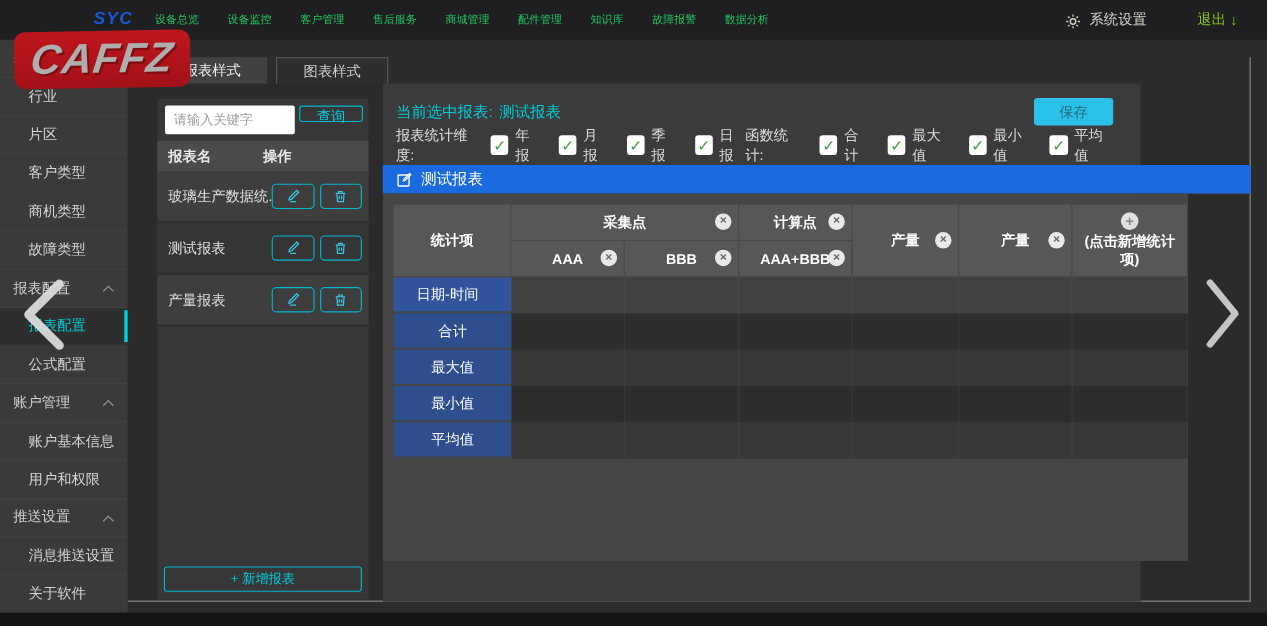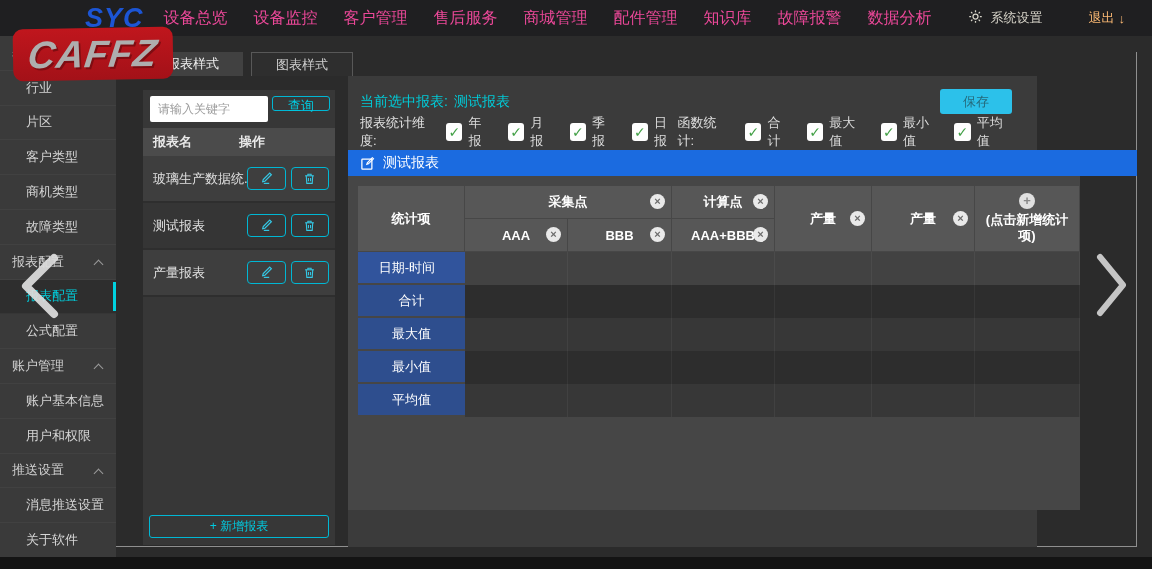--- a/index.html
+++ b/index.html
@@ -2,27 +2,27 @@
 <html><head>
 <meta charset="utf-8">
 <style>
   * { margin:0; padding:0; box-sizing:border-box; }
   html,body { width:1152px; height:569px; overflow:hidden; }
   body { position:relative; background:#2b2b2b; font-family:"Liberation Sans","DejaVu Sans",sans-serif; }
 
   
   .topnav { position:absolute; left:0; top:0; width:1152px; height:36px; background:#1f1f21;
             display:flex; align-items:center; padding:0 27px 0 85px; z-index:5; }
-  .logo { font-size:27px; font-weight:bold; font-style:italic; color:#1c55d4; letter-spacing:1px; margin-right:20px; }
+  .logo { font-size:16px; font-weight:bold; font-style:italic; color:#1c55d4; letter-spacing:1px; margin-right:20px; }
   .nav-menu { display:flex; align-items:center; gap:26px; }
-  .nav-item { color:#ec4899; font-size:16px; cursor:pointer; white-space:nowrap; }
-  .nav-right { margin-left:auto; display:flex; align-items:flex-start; gap:8px; }
+  .nav-item { color:#22c55e; font-size:10px; cursor:pointer; white-space:nowrap; }
+  .nav-right { margin-left:auto; display:flex; align-items:flex-end; gap:8px; }
   .gear { width:15px; height:15px; color:#d6d3c8; }
   .nav-settings { color:#d6d3c8; font-size:13px; cursor:pointer; }
-  .nav-logout { margin-left:38px; color:#fdba74; font-size:13px; cursor:pointer; display:flex; align-items:center; gap:4px; }
+  .nav-logout { margin-left:38px; color:#84cc16; font-size:13px; cursor:pointer; display:flex; align-items:center; gap:4px; }
 
   
   .sidebar { position:absolute; left:0; top:36px; width:116px; height:522px; background:#3a3a3a; z-index:2; }
   .sb-item { position:relative; height:34.8px; display:flex; align-items:center; padding-left:26px;
              font-size:13px; color:#d5d5d5; cursor:pointer; border-bottom:1px solid rgba(255,255,255,0.04); }
   .sb-item.group { padding-left:12px; color:#cfcfcf; }
   .sb-item.group .chev { position:absolute; right:14px; top:16px; width:7px; height:7px;
              border-right:1.5px solid #9a9a9a; border-bottom:1.5px solid #9a9a9a; transform:rotate(225deg); }
   .sb-item.selected { background:#2e2e2e; color:#00ccda; }
   .sb-item.selected::after { content:""; position:absolute; right:0; top:2px; bottom:2px; width:3px; background:#00d2e0; }

